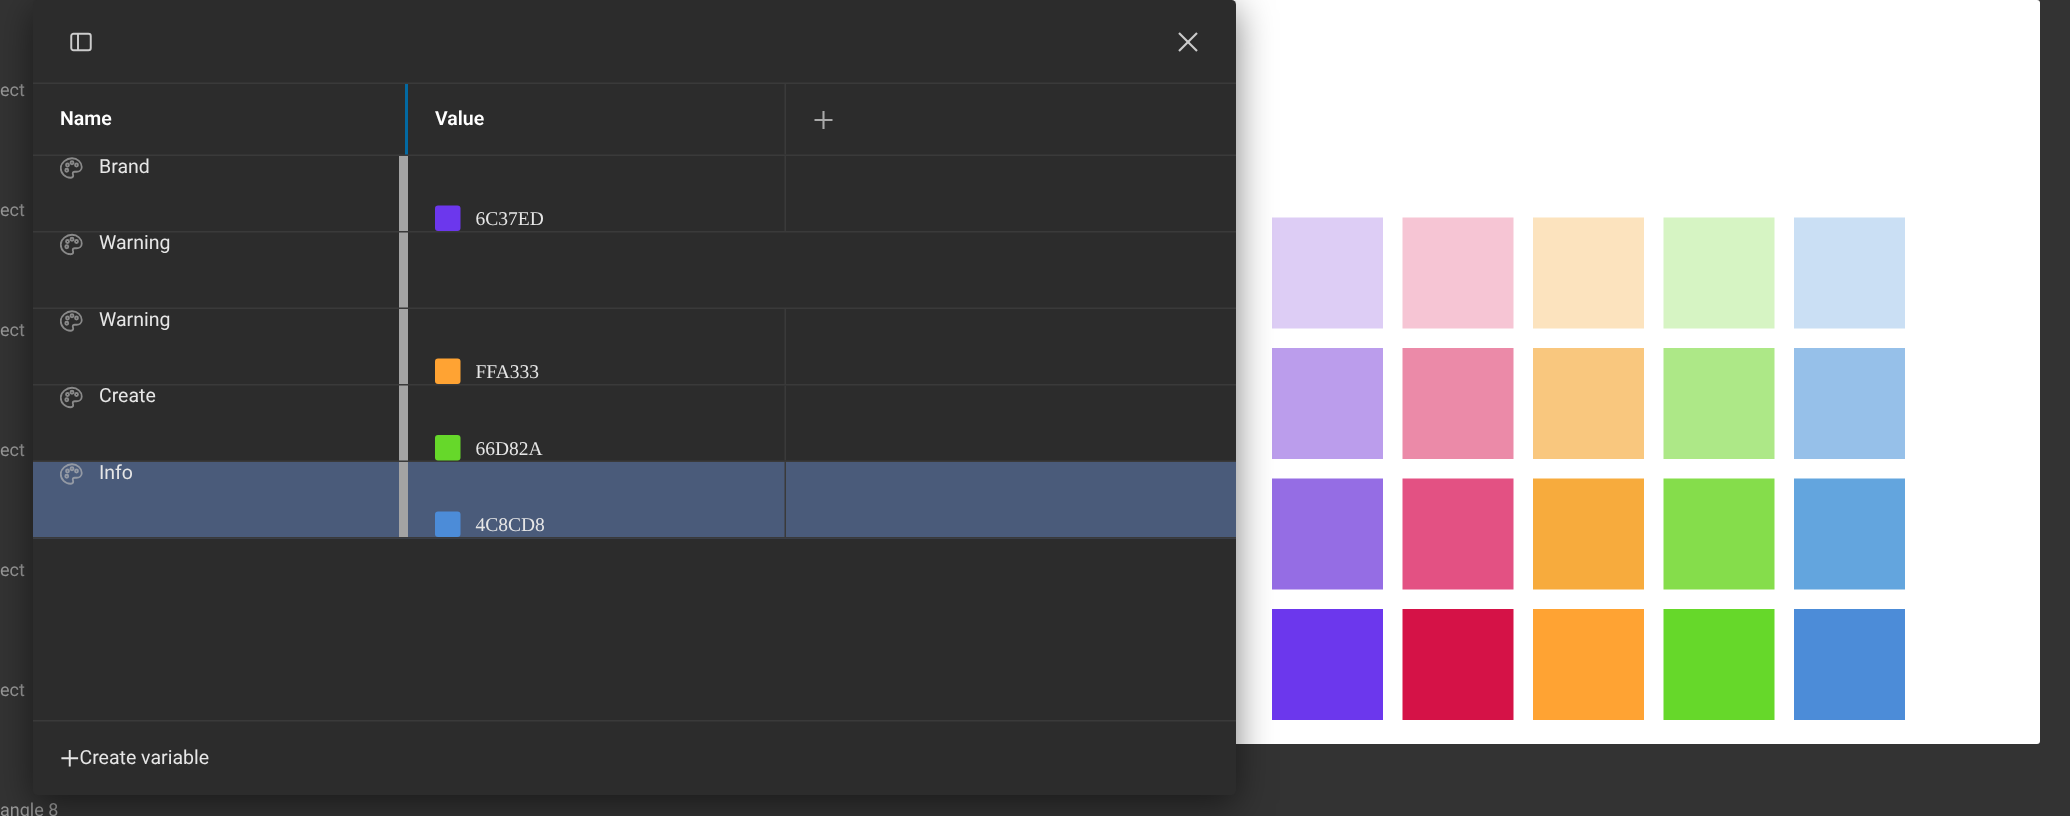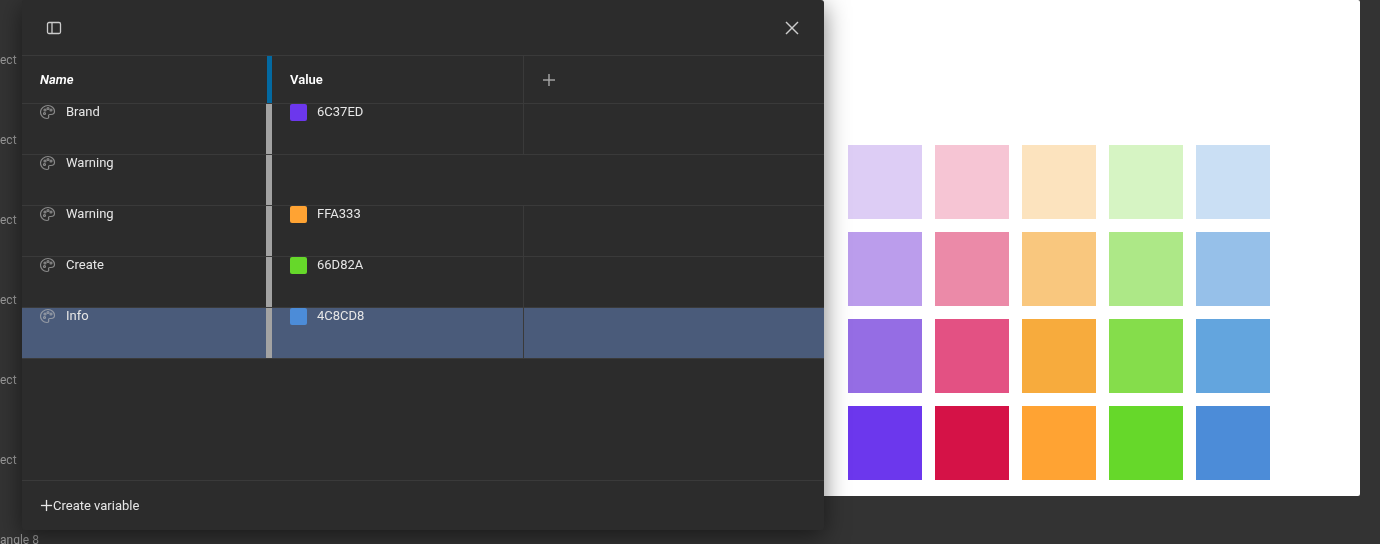--- a/index.html
+++ b/index.html
@@ -16,29 +16,29 @@
 .swatch-grid { position: absolute; left: 578px; top: 145px; display: grid; grid-template-columns: repeat(5, 74px); grid-template-rows: repeat(4, 74px); gap: 13px; }
 .swatch { width: 74px; height: 74px; }
 
 
 .dialog { position: absolute; left: 22px; top: 0; width: 802px; height: 530px; background: #2c2c2c; border-radius: 3px; box-shadow: 0 6px 24px rgba(0,0,0,.5); display: flex; flex-direction: column; }
 .dialog-header { height: 56px; display: flex; align-items: center; padding: 0 18px; border-bottom: 1px solid #3a3a3a; }
 .dialog-header .spacer { flex: 1; }
 .icon-btn { width: 28px; height: 28px; display: flex; align-items: center; justify-content: center; color: #ccc; cursor: pointer; border-radius: 3px; }
 
 .table-head { height: 48px; display: flex; align-items: center; border-bottom: 1px solid #3a3a3a; font-size: 13px; font-weight: 600; color: #fff; }
-.col-name { width: 250px; padding-left: 18px; border-right: 5px solid #0369a1; height: 100%; display: flex; align-items: center; font-style: italic; }
+.col-name { width: 250px; padding-left: 18px; border-right: 2px solid #0369a1; height: 100%; display: flex; align-items: center; }
 .col-value { width: 252px; padding-left: 18px; border-right: 1px solid #3a3a3a; height: 100%; display: flex; align-items: center; text-align: right; }
 .col-add { flex: 1; padding-left: 18px; height: 100%; display: flex; align-items: center; }
 
 .table-body { flex: 1; overflow: hidden; }
 .row { height: 51px; display: flex; align-items: stretch; border-bottom: 1px solid #3a3a3a; font-size: 13px; }
 .row.selected { background: #4a5b7a; }
 .row .cell-name { width: 250px; padding-left: 18px; border-right: 6px solid #a3a3a3; display: flex; align-items: flex-start; gap: 10px; color: #e6e6e6; }
-.row .cell-value { width: 252px; padding-left: 18px; border-right: 1px solid #3a3a3a; display: flex; align-items: flex-start; gap: 10px; color: #e6e6e6; }
+.row .cell-value { width: 252px; padding-left: 18px; border-right: 1px solid #3a3a3a; display: flex; align-items: flex-end; gap: 10px; color: #e6e6e6; font-family: Liberation Serif, serif; }
 .row .cell-extra { flex: 1; }
 .color-chip { width: 17px; height: 17px; border-radius: 2px; flex-shrink: 0; }
 .palette-icon { width: 16px; height: 16px; flex-shrink: 0; opacity: .65; }
 
 .dialog-footer { height: 50px; display: flex; align-items: center; padding: 0 18px; border-top: 1px solid #3a3a3a; font-size: 13px; color: #e6e6e6; gap: 0; }
 .plus { font-size: 16px; line-height: 1; }
 
 svg { display: block; }
 </style>
 </head>

